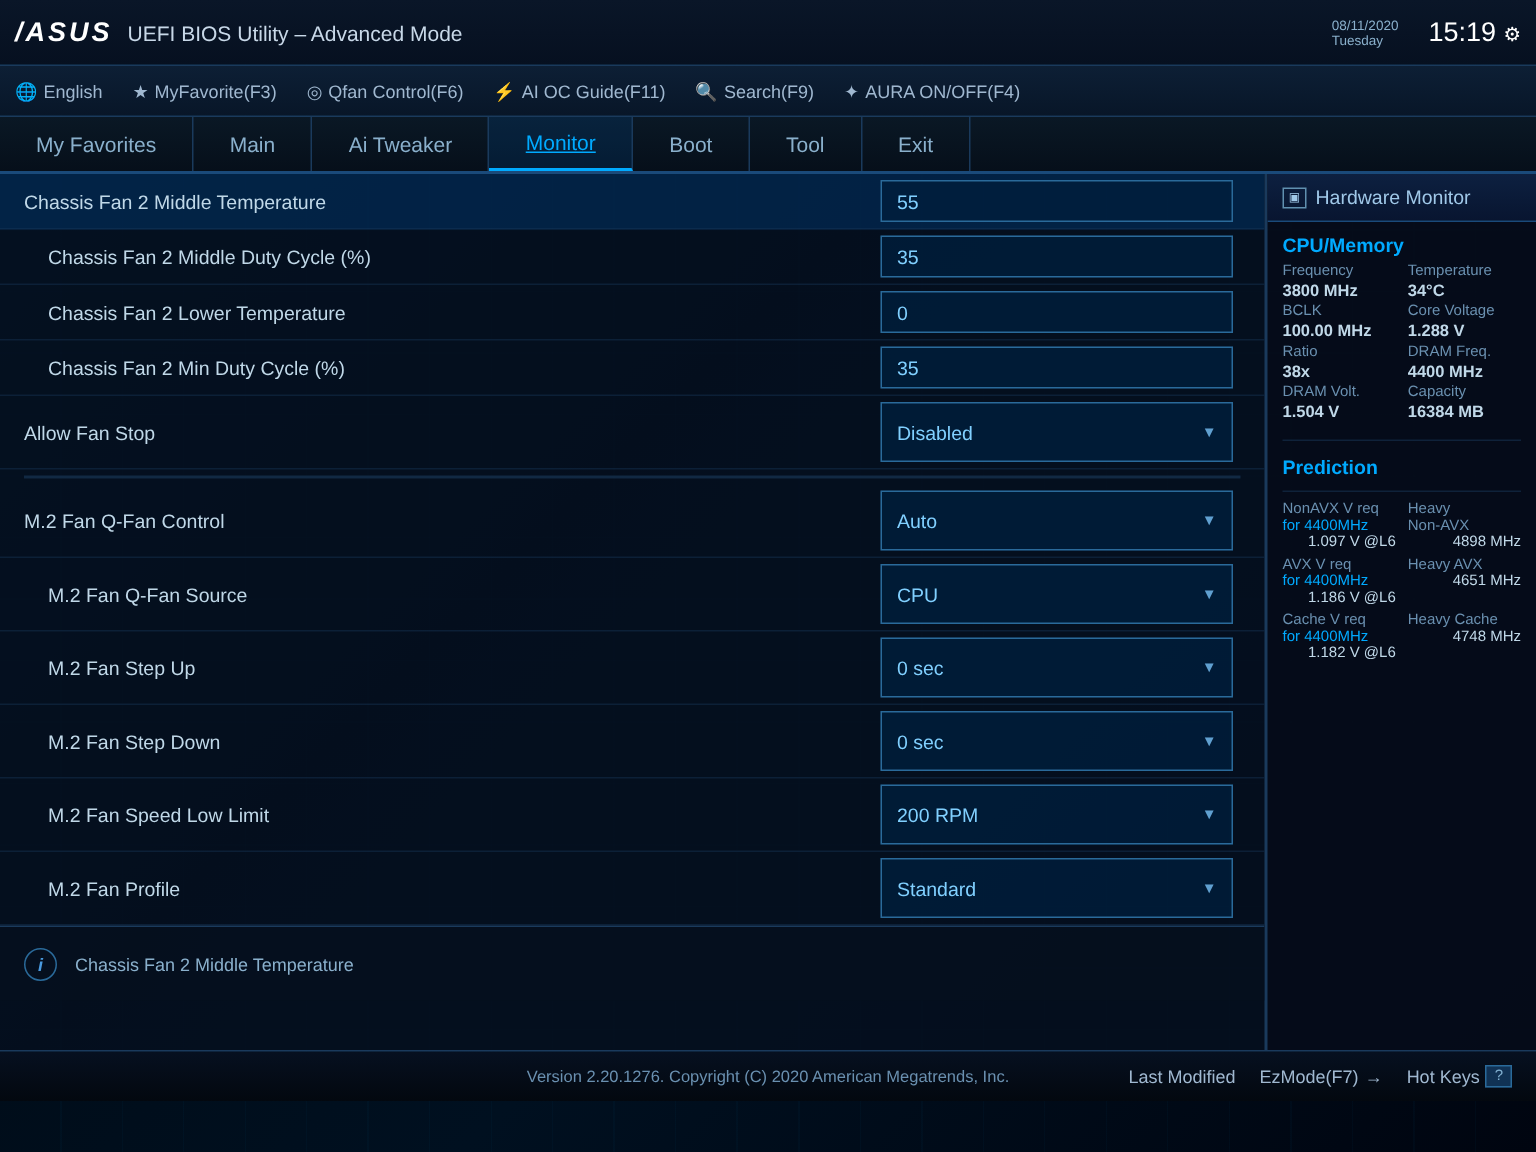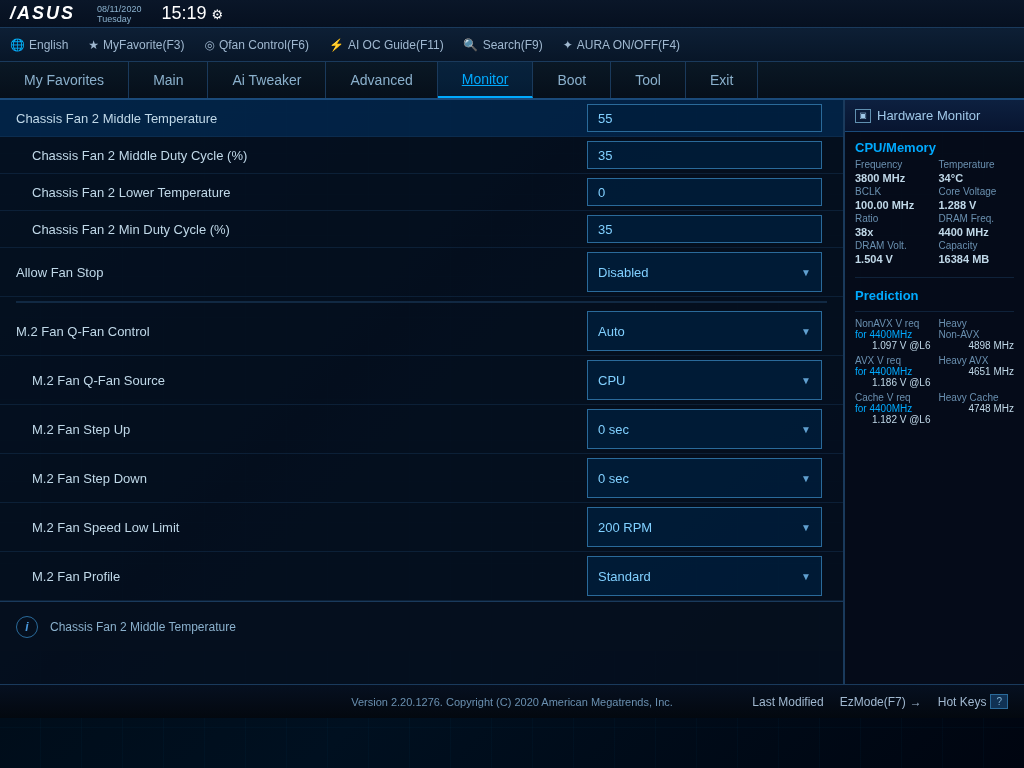--- a/index.html
+++ b/index.html
@@ -27,21 +27,21 @@
       background-image: 
         repeating-linear-gradient(0deg, transparent, transparent 40px, rgba(0,100,150,0.05) 40px, rgba(0,100,150,0.05) 41px),
         repeating-linear-gradient(90deg, transparent, transparent 40px, rgba(0,100,150,0.05) 40px, rgba(0,100,150,0.05) 41px);
       z-index: 0;
     }
 
     
     .header {
       position: relative;
       z-index: 10;
-      height: 28px;
+      height: 44px;
       background: linear-gradient(180deg, #0a1628 0%, #061020 100%);
       display: flex;
       align-items: center;
       padding: 0 10px;
       border-bottom: 1px solid #1a3a5c;
     }
     .asus-logo {
       color: #fff;
       font-weight: bold;
       font-size: 18px;
@@ -337,20 +337,21 @@
     .datetime-time { font-size: 18px; color: #fff; font-weight: 300; }
   </style>
 </head>
 <body>
 
 <div class="bg-overlay"></div>
 <div class="bg-circuit"></div>
 
 <div class="header">
   <span class="asus-logo">/ASUS</span>
+  <span class="header-title">UEFI BIOS Utility – Advanced Mode</span>
   <div class="header-right">
     <div class="datetime">
       <span class="datetime-date">
         <span>08/11/2020</span><br><span>Tuesday</span>
       </span>
     </div>
     <span class="datetime-time">
       <span>15:19</span>
       <span style="font-size:13px; cursor:pointer;">⚙</span>
     </span>
@@ -381,21 +382,20 @@
   <div class="toolbar-item">
     <span>✦</span>
     <span>AURA ON/OFF(F4)</span>
   </div>
 </div>
 
 <div class="nav">
   <div class="nav-item">My Favorites</div>
   <div class="nav-item">Main</div>
   <div class="nav-item">Ai Tweaker</div>
-  <div class="nav-item">Advanced</div>
   <div class="nav-item active">Monitor</div>
   <div class="nav-item">Boot</div>
   <div class="nav-item">Tool</div>
   <div class="nav-item">Exit</div>
 </div>
 
 <div class="main-layout">
 
   <div class="left-panel">
 

